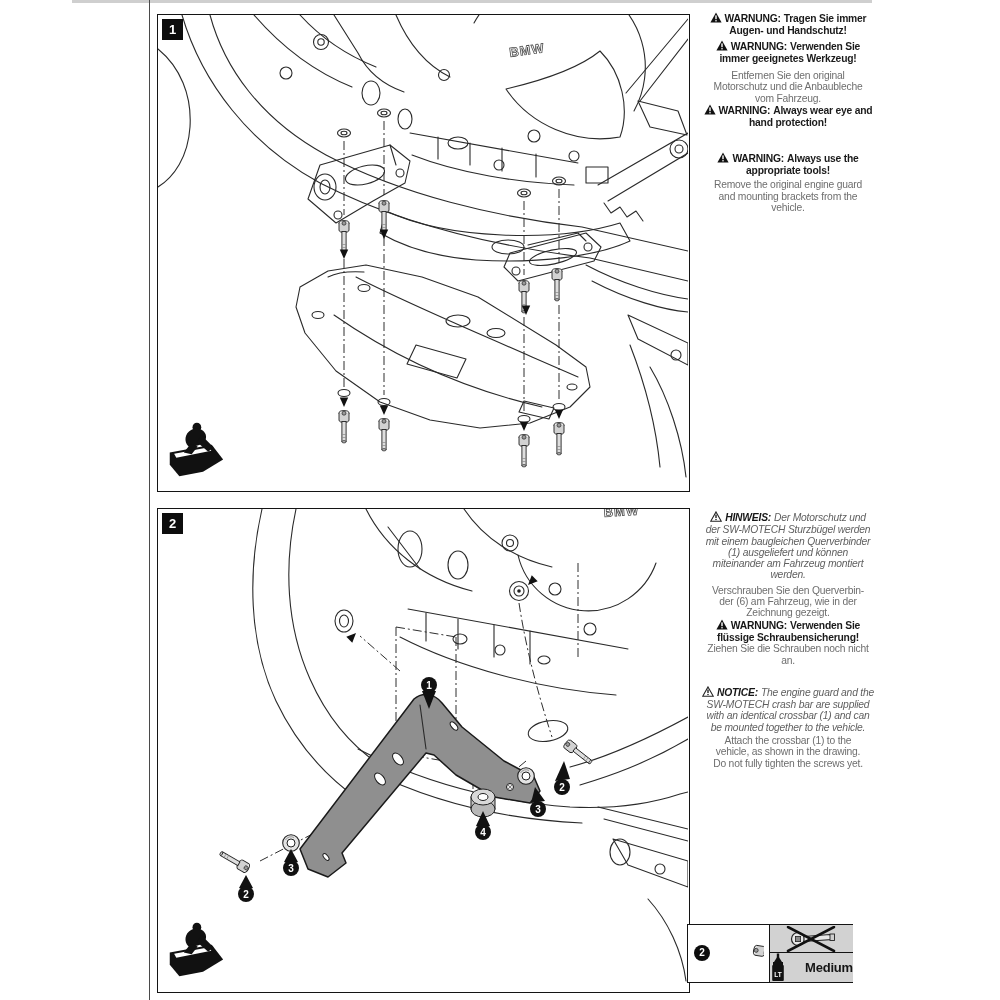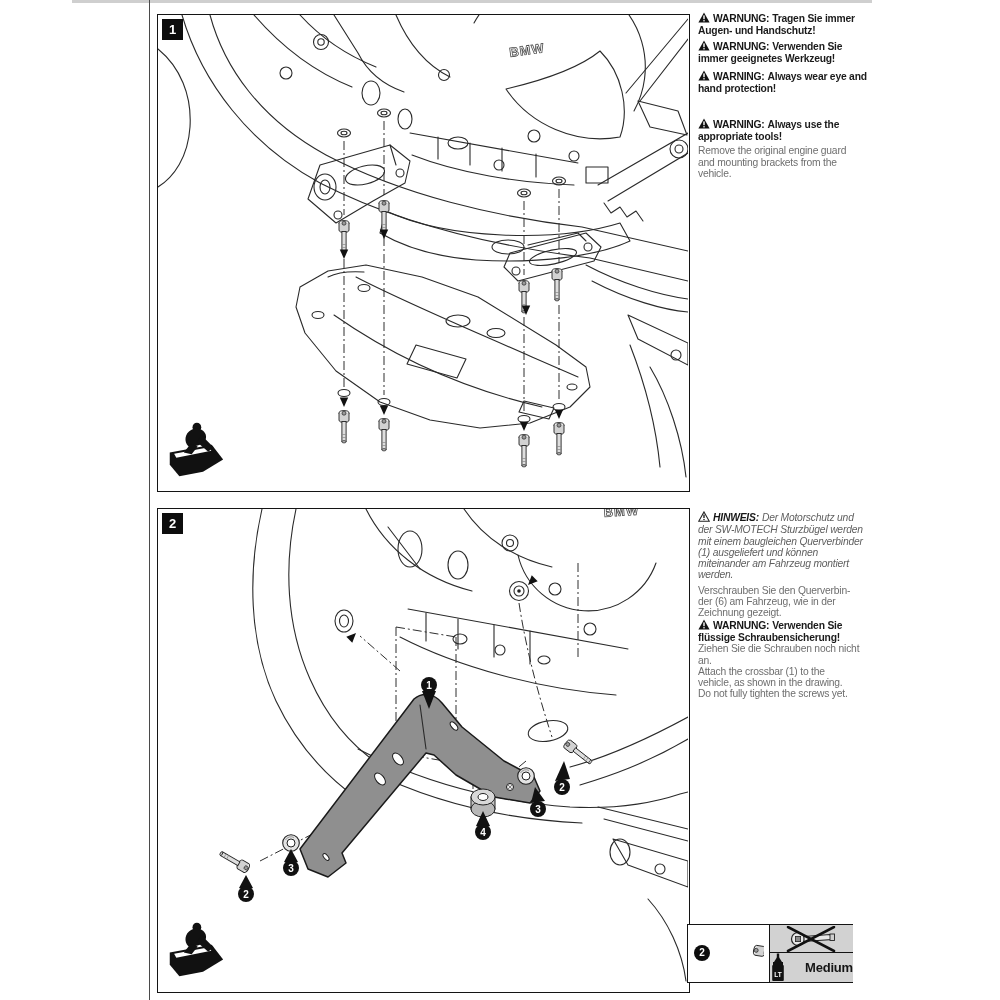--- a/index.html
+++ b/index.html
@@ -13,21 +13,21 @@
   .panel1{top:14px;height:478px;}
   .panel2{top:508px;height:485px;}
   .step-badge{position:absolute;top:4px;left:4px;width:21px;height:21px;background:#0d0d0d;
               color:#fff;font-size:13px;font-weight:bold;text-align:center;line-height:21px;z-index:5;}
   .art{position:absolute;left:0;top:0;}
 
   
   .col{position:absolute;left:698px;width:180px;}
   .col1{top:12px;}
   .col2{top:511px;}
-  .para{margin:0;font-size:10.3px;line-height:11.3px;letter-spacing:-0.2px;white-space:pre;color:#6e6e6e;}
+  .para{margin:0;font-size:10.3px;line-height:11.3px;letter-spacing:-0.2px;white-space:pre;color:#6e6e6e;text-align:center;}
   .para .lbl{font-weight:bold;color:#161616;margin-right:3px;}
   .para.warn{font-weight:bold;color:#1b1b1b;}
   .para.notice{font-style:italic;color:#5f5f5f;}
   .para.notice .lbl{font-style:italic;}
   .mb3{margin-bottom:3px;}  .mb6{margin-bottom:6px;}  .mb4{margin-bottom:4px;}  .mb2{margin-bottom:2px;}
   .mt23{margin-top:23px;}   .mt20{margin-top:20px;}
   .tri{display:inline-block;vertical-align:-1px;margin-right:3px;}
 
   
   .ftable{position:absolute;left:687px;top:924px;width:166px;height:59px;background:#fff;
@@ -333,20 +333,23 @@
             <rect x="5.3" y="3.4" width="1.4" height="3.8" fill="#fff"></rect>
             <rect x="5.3" y="8.1" width="1.4" height="1.3" fill="#fff"></rect>
           </svg></span><span class="lbl">WARNUNG:</span><span>Tragen Sie immer
 Augen- und Handschutz!</span></p>
     <p class="para warn mb6"><span class="tri"><svg width="12" height="11" viewBox="0 0 12 11">
             <path d="M6 .5 L11.6 10.5 H.4 Z" fill="#111"></path>
             <rect x="5.3" y="3.4" width="1.4" height="3.8" fill="#fff"></rect>
             <rect x="5.3" y="8.1" width="1.4" height="1.3" fill="#fff"></rect>
           </svg></span><span class="lbl">WARNUNG:</span><span>Verwenden Sie
 immer geeignetes Werkzeug!</span></p>
+    <p class="para">Entfernen Sie den original
+Motorschutz und die Anbaubleche
+vom Fahrzeug.</p>
 
     <p class="para warn mb6"><span class="tri"><svg width="12" height="11" viewBox="0 0 12 11">
             <path d="M6 .5 L11.6 10.5 H.4 Z" fill="#111"></path>
             <rect x="5.3" y="3.4" width="1.4" height="3.8" fill="#fff"></rect>
             <rect x="5.3" y="8.1" width="1.4" height="1.3" fill="#fff"></rect>
           </svg></span><span class="lbl">WARNING:</span><span>Always wear eye and
 hand protection!</span></p>
     <p class="para warn mb3 mt23"><span class="tri"><svg width="12" height="11" viewBox="0 0 12 11">
             <path d="M6 .5 L11.6 10.5 H.4 Z" fill="#111"></path>
             <rect x="5.3" y="3.4" width="1.4" height="3.8" fill="#fff"></rect>
@@ -374,20 +377,28 @@
 Zeichnung gezeigt.</p>
     <p class="para warn"><span class="tri"><svg width="12" height="11" viewBox="0 0 12 11">
             <path d="M6 .5 L11.6 10.5 H.4 Z" fill="#111"></path>
             <rect x="5.3" y="3.4" width="1.4" height="3.8" fill="#fff"></rect>
             <rect x="5.3" y="8.1" width="1.4" height="1.3" fill="#fff"></rect>
           </svg></span><span class="lbl">WARNUNG:</span><span>Verwenden Sie
 flüssige Schraubensicherung!</span></p>
     <p class="para">Ziehen Sie die Schrauben noch nicht
 an.</p>
 
+    <p class="para notice mb2 mt20"><span class="tri"><svg width="12" height="11" viewBox="0 0 12 11">
+            <path d="M6 .9 L11.3 10.3 H.7 Z" fill="#fff" stroke="#222" stroke-width="1.1"></path>
+            <rect x="5.3" y="3.6" width="1.4" height="3.4" fill="#222"></rect>
+            <rect x="5.3" y="7.9" width="1.4" height="1.2" fill="#222"></rect>
+          </svg></span><span class="lbl">NOTICE:</span><span>The engine guard and the
+SW-MOTECH crash bar are supplied
+with an identical crossbar (1) and can
+be mounted together to the vehicle.</span></p>
     <p class="para">Attach the crossbar (1) to the
 vehicle, as shown in the drawing.</p>
     <p class="para">Do not fully tighten the screws yet.</p>
   </aside>
 
   <div class="ftable">
     <div class="cell-item">
       <div class="item-badge">2</div>
       <svg width="52" height="30" viewBox="0 0 52 30" style="position:absolute;left:24px;top:14px">
         <use href="#bolt" transform="translate(42,11) rotate(-81)"></use>

